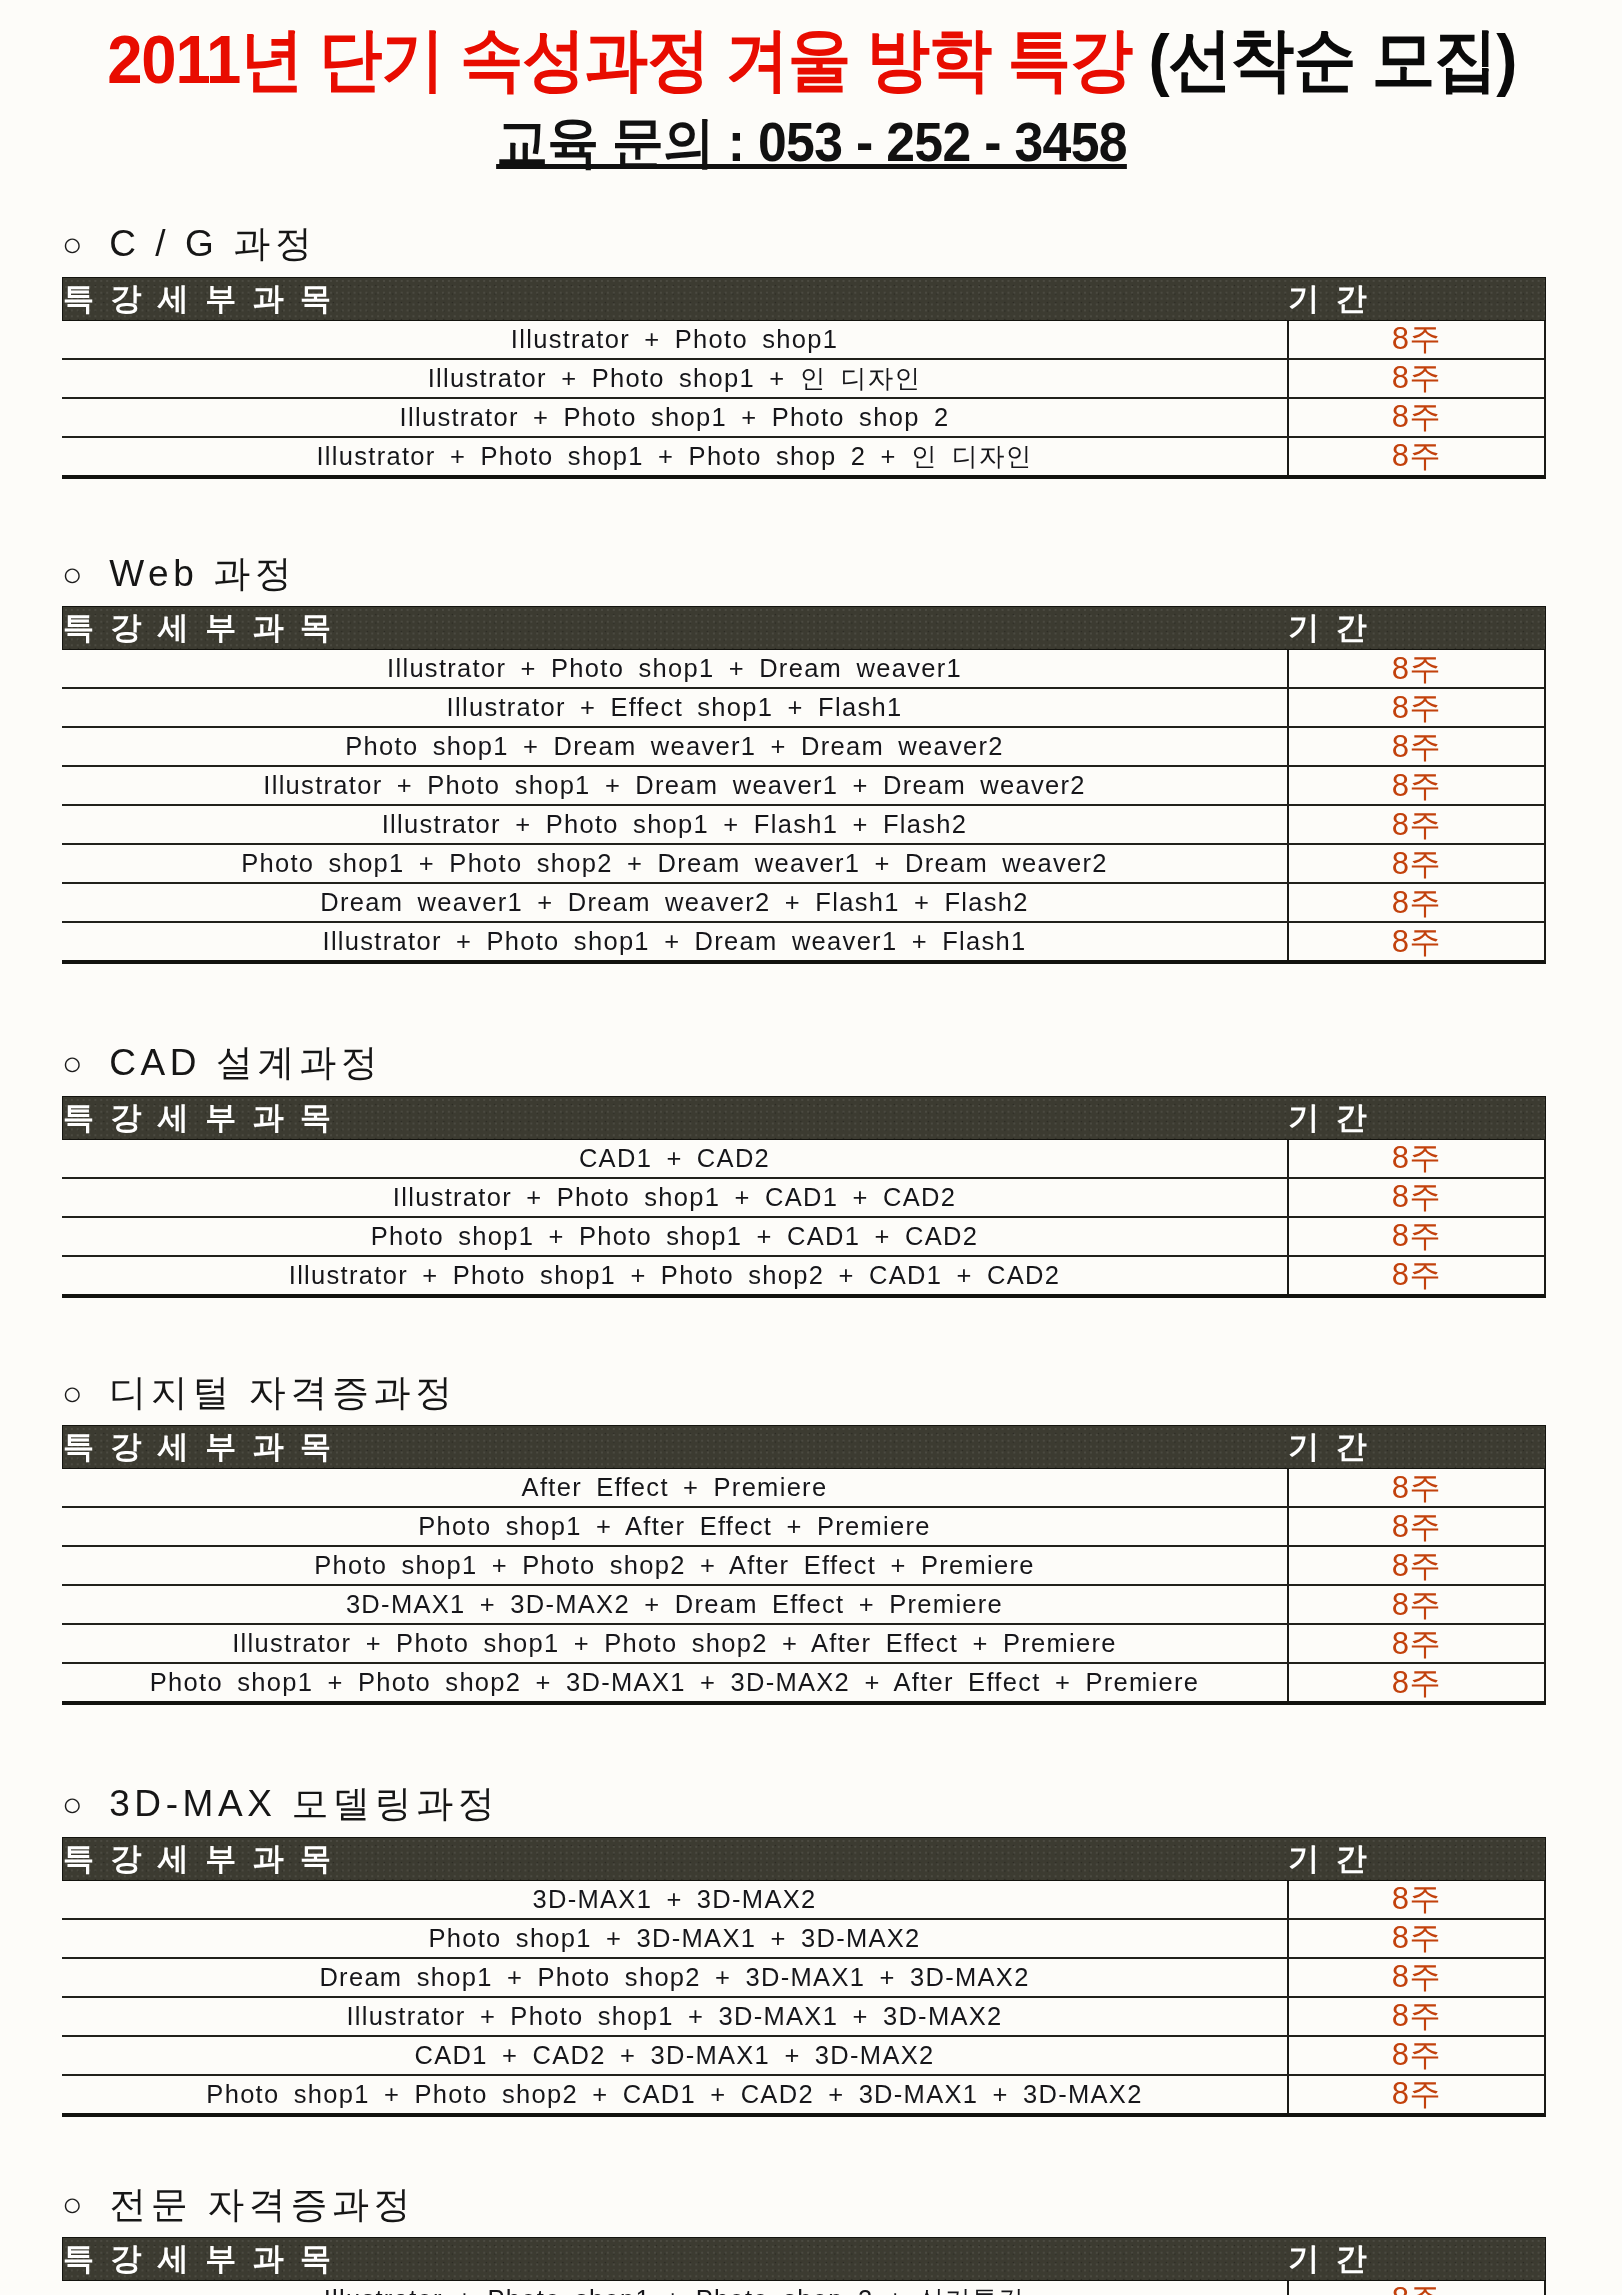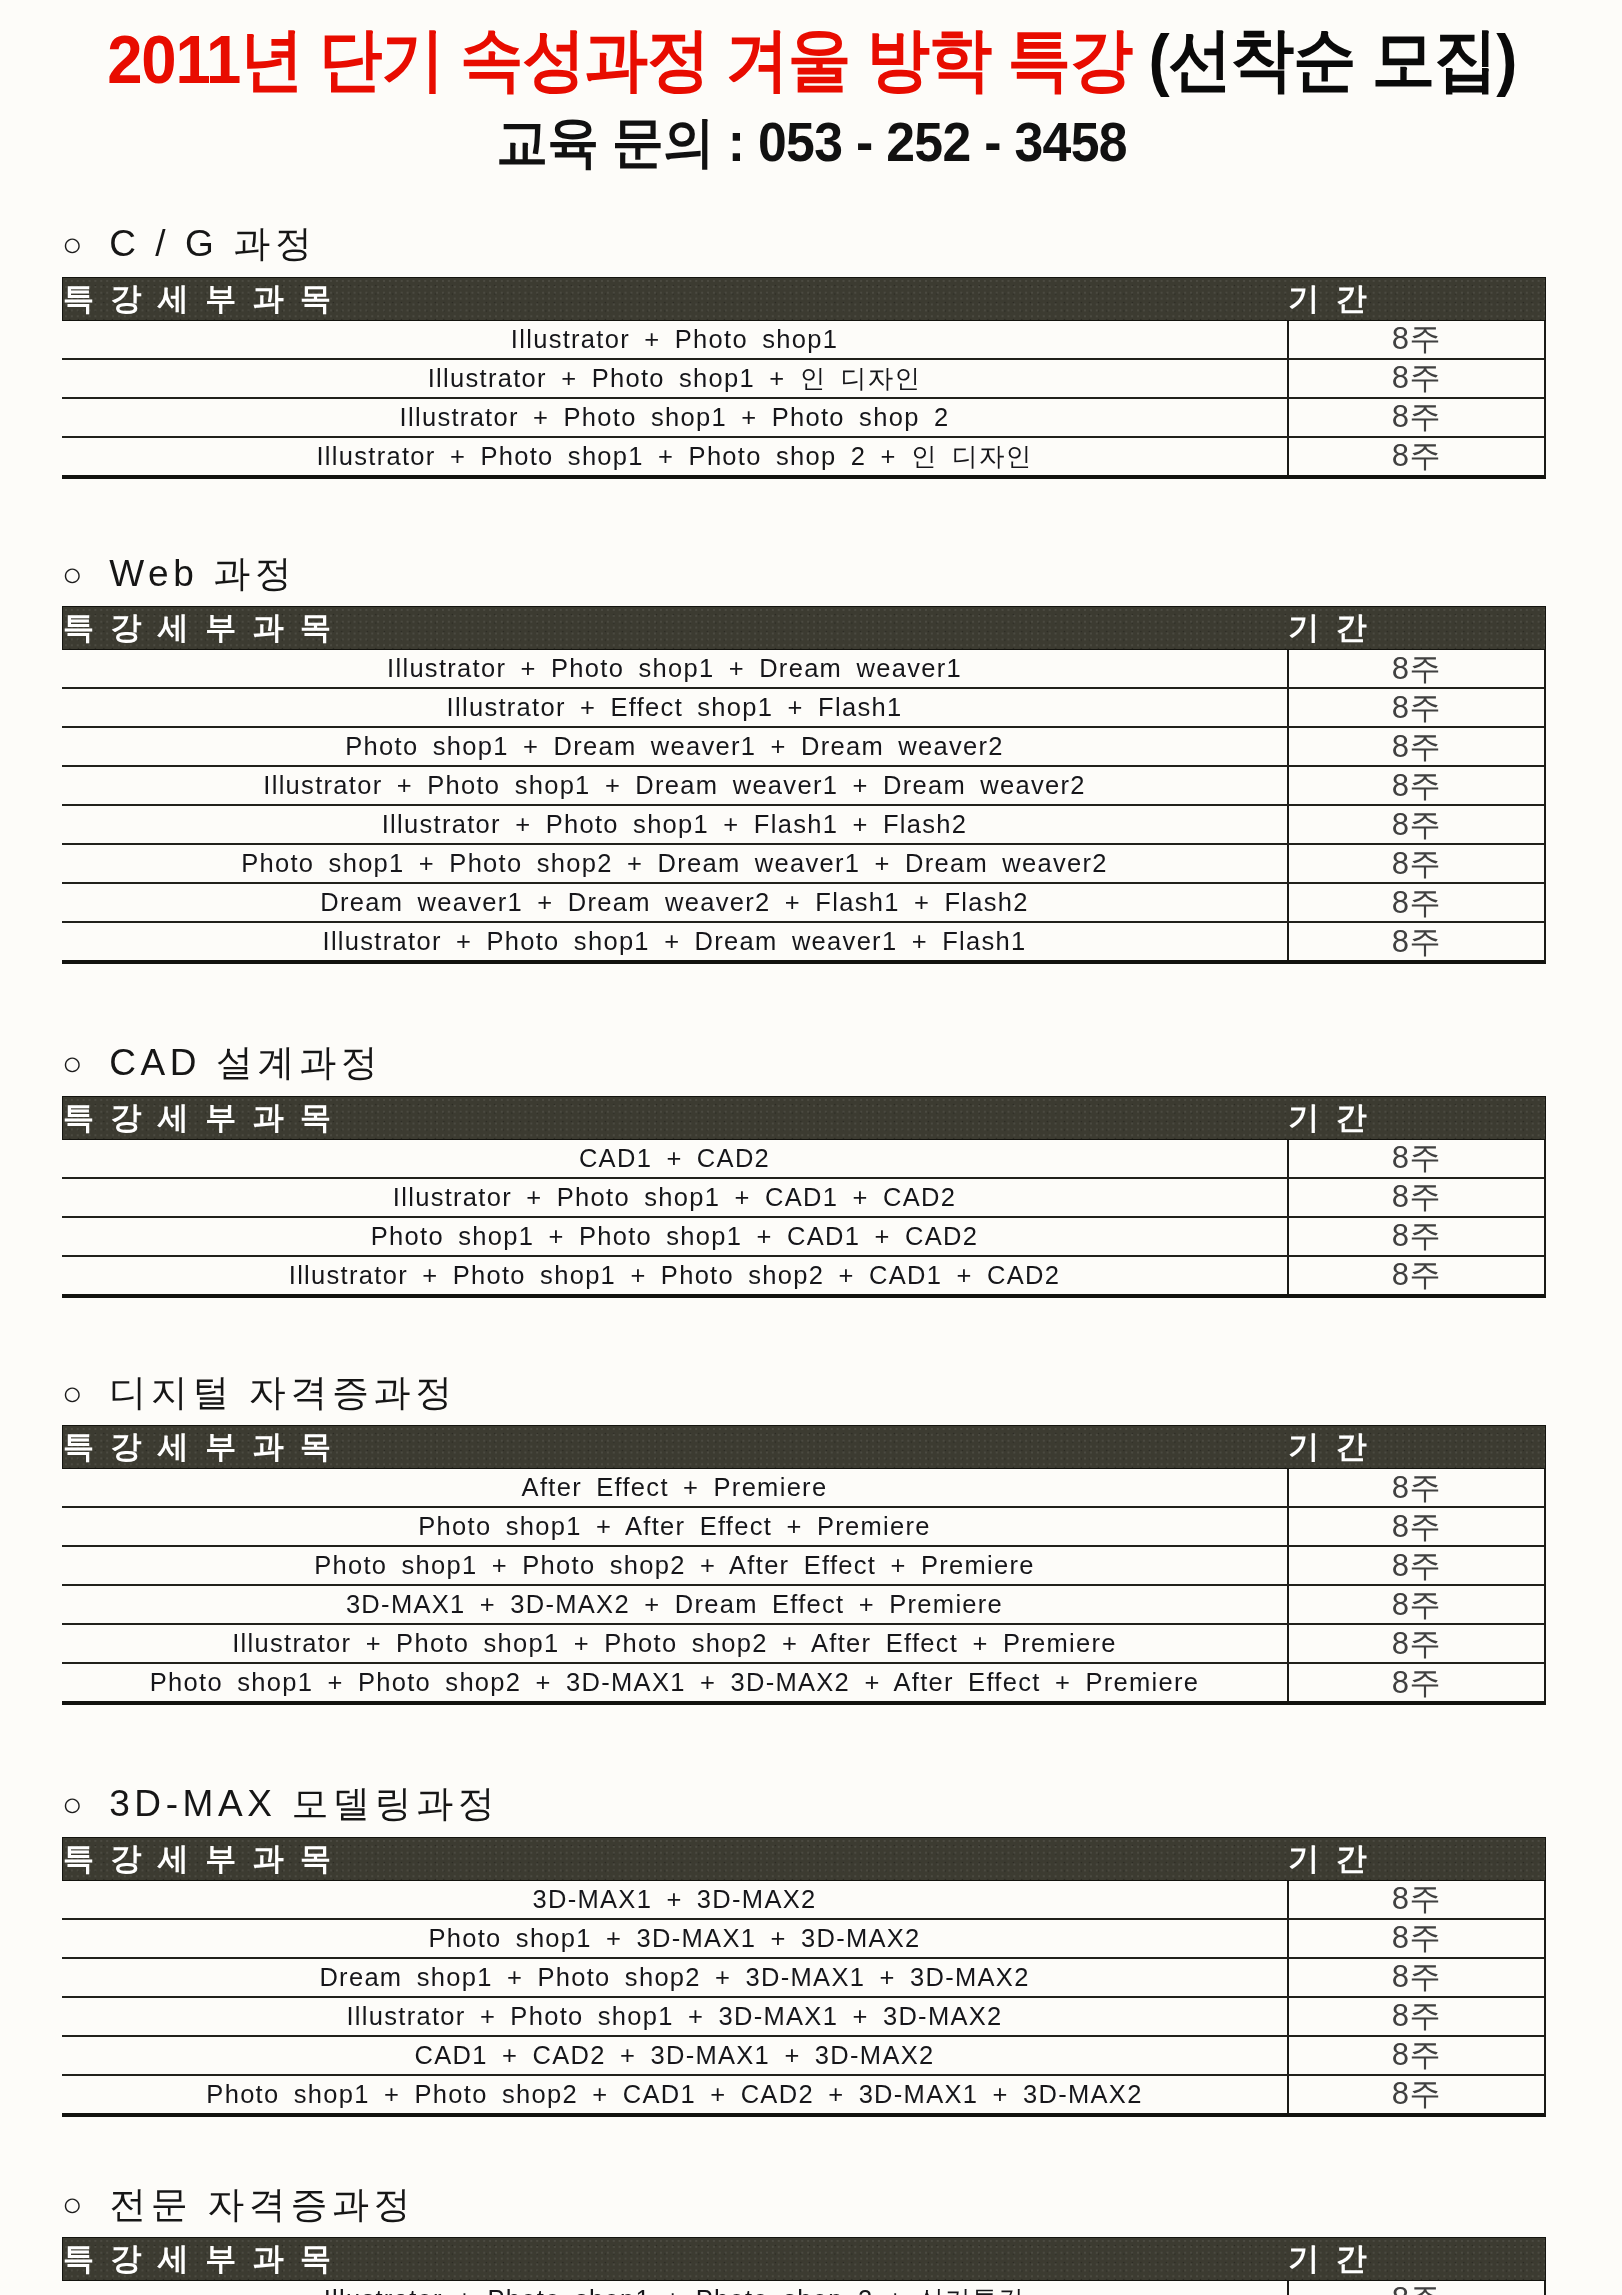--- a/index.html
+++ b/index.html
@@ -6,21 +6,21 @@
   .page {
     position:relative;
     width:1623px;
     height:2295px;
     background:#fdfcf9;
     font-family:"Liberation Sans", sans-serif;
     color:#111111;
     overflow:hidden;
   }
   
-  .title-block { padding-top:18.3px; text-align:center; }
+  .title-block { padding-top:18.3px; text-align:center;text-decoration:underline; }
   .title-line {
     font-size:69px;
     font-weight:bold;
     letter-spacing:-1.3px;
     line-height:1.22;
     white-space:nowrap;
     display:inline-block;
     transform:scaleX(.92);
   }
   .title-main  { color:#e80c00; }
@@ -92,21 +92,21 @@
     color:#16161a;
     white-space:nowrap;
   }
   .c-period {
     flex:1;
     display:flex;
     align-items:center;
     justify-content:center;
     font-size:31px;
     letter-spacing:0.7px;
-    color:#404040;
+    color:#c2410c;
   }
   
   .section:nth-child(1) { margin-top:41px;  }
   .section:nth-child(2) { margin-top:72px; }
   .section:nth-child(3) { margin-top:76px; }
   .section:nth-child(4) { margin-top:72px; }
   .section:nth-child(5) { margin-top:76px; }
   .section:nth-child(6) { margin-top:65px; }
 </style>
 </head>

